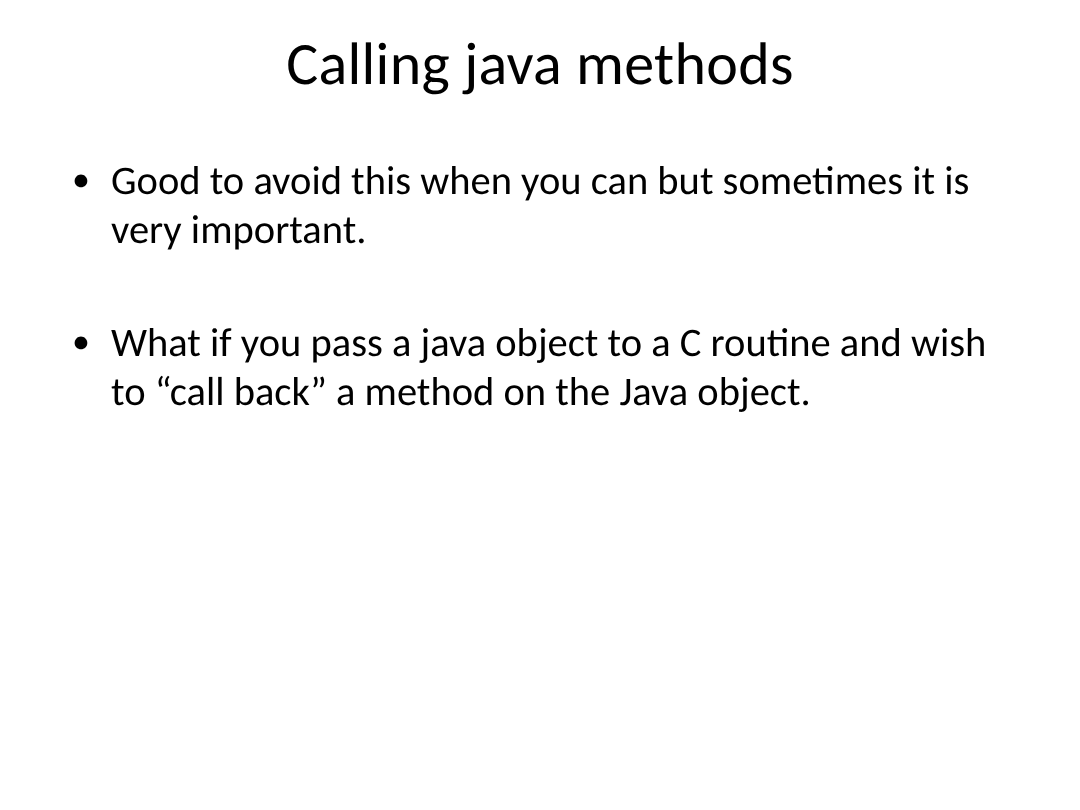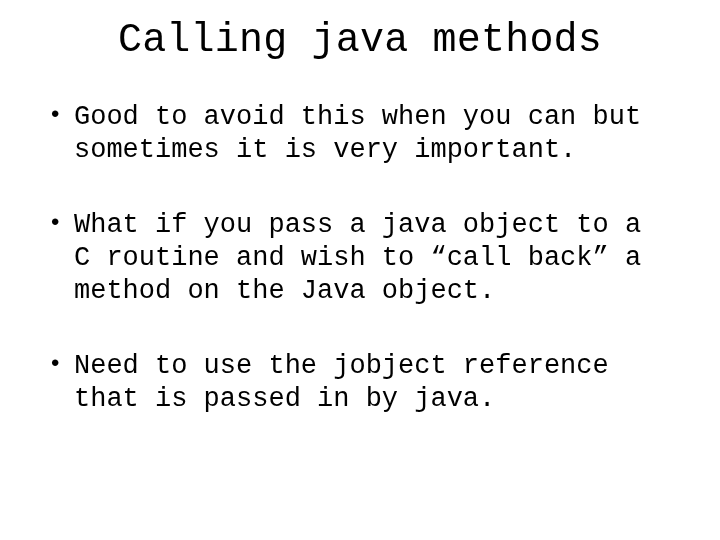--- a/index.html
+++ b/index.html
@@ -9,21 +9,20 @@
     height: 540px;
     background: #ffffff;
     font-family: Calibri, "Segoe UI", Arial, sans-serif;
     color: #000000;
   }
   .slide {
     box-sizing: border-box;
     width: 720px;
     height: 388px;
     padding: 18px 40px 16px 40px;
-    font-family: Liberation Mono, monospace;
   }
   .title {
     text-align: center;
     font-size: 40px;
     font-weight: 400;
     margin: 0 0 38px 0;
     letter-spacing: 0.2px;
   }
   ul.bullets {
     list-style: none;
@@ -47,15 +46,14 @@
   }
 </style>
 </head>
 <body>
 
 <div class="slide">
   <h1 class="title">Calling java methods</h1>
   <ul class="bullets">
     <li>Good to avoid this when you can but sometimes it is very important.</li>
     <li>What if you pass a java object to a C routine and wish to “call back” a method on the Java object.</li>
-    <li>Need to use the jobject reference that is passed in by java.</li>
   </ul>
 </div>
 
 </body></html>

